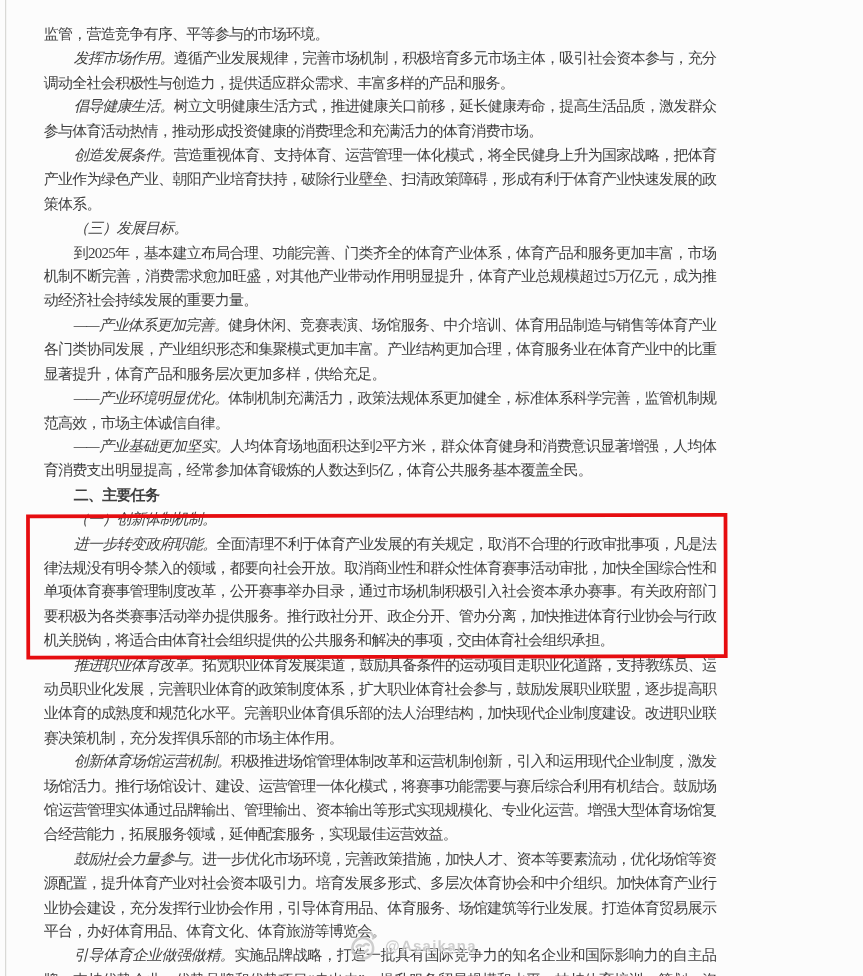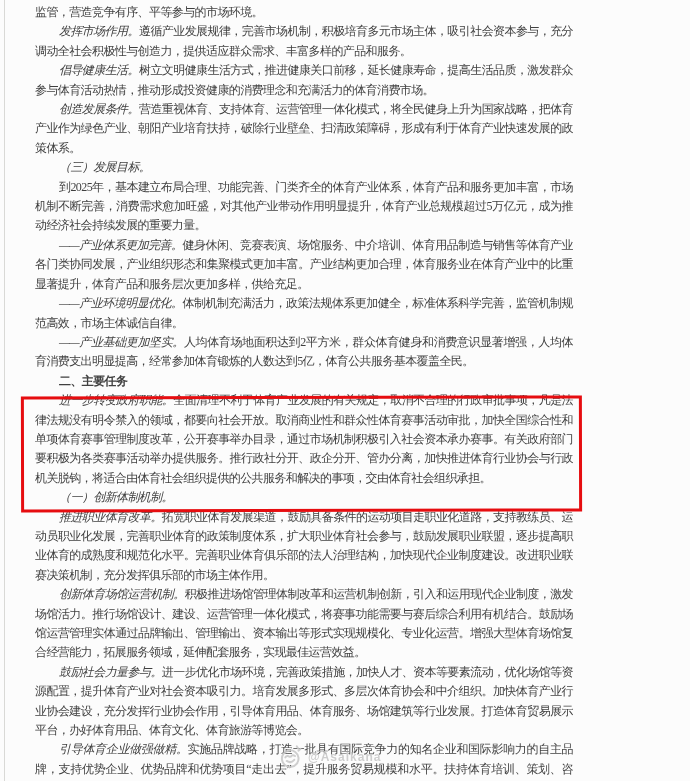--- a/index.html
+++ b/index.html
@@ -8,21 +8,21 @@
     background:#fcfcfc;
     font-family:"Liberation Serif","DejaVu Serif",serif;
     color:#3f3f3f;
     overflow:hidden;
     position:relative;
   }
   .page {
     position:relative;
     width:586px; height:781px;
     box-sizing:border-box;
-    padding:3px 13px 0 35px;
+    padding:18px 13px 0 35px;
     overflow:hidden;
   }
   .edge-line {
     position:absolute; left:4px; top:0; bottom:0; width:1px;
     background:#d9d9d6;
   }
   p.para {
     margin:0;
     font-size:12px;
     line-height:19.4px;
@@ -75,22 +75,22 @@
   <p class="para indent"><span class="lead">——产业体系更加完善。</span><span>健身休闲、竞赛表演、场馆服务、中介培训、体育用品制造与销售等体育产业各门类协同发展，产业组织形态和集聚模式更加丰富。产业结构更加合理，体育服务业在体育产业中的比重显著提升，体育产品和服务层次更加多样，供给充足。</span></p>
 
   <p class="para indent"><span class="lead">——产业环境明显优化。</span><span>体制机制充满活力，政策法规体系更加健全，标准体系科学完善，监管机制规范高效，市场主体诚信自律。</span></p>
 
   <p class="para indent"><span class="lead">——产业基础更加坚实。</span><span>人均体育场地面积达到2平方米，群众体育健身和消费意识显著增强，人均体育消费支出明显提高，经常参加体育锻炼的人数达到5亿，体育公共服务基本覆盖全民。</span></p>
 
   <p class="para indent bold"><span>二、主要任务</span></p>
 
   <div class="hl-wrap">
     <div class="red-box"></div>
+    <p class="para indent"><span class="lead">（一）创新体制机制。</span><span></span></p>
     <p class="para indent"><span class="lead">进一步转变政府职能。</span><span>全面清理不利于体育产业发展的有关规定，取消不合理的行政审批事项，凡是法律法规没有明令禁入的领域，都要向社会开放。取消商业性和群众性体育赛事活动审批，加快全国综合性和单项体育赛事管理制度改革，公开赛事举办目录，通过市场机制积极引入社会资本承办赛事。有关政府部门要积极为各类赛事活动举办提供服务。推行政社分开、政企分开、管办分离，加快推进体育行业协会与行政机关脱钩，将适合由体育社会组织提供的公共服务和解决的事项，交由体育社会组织承担。</span></p>
-    <p class="para indent"><span class="lead">（一）创新体制机制。</span><span></span></p>
   </div>
 
   <p class="para indent"><span class="lead">推进职业体育改革。</span><span>拓宽职业体育发展渠道，鼓励具备条件的运动项目走职业化道路，支持教练员、运动员职业化发展，完善职业体育的政策制度体系，扩大职业体育社会参与，鼓励发展职业联盟，逐步提高职业体育的成熟度和规范化水平。完善职业体育俱乐部的法人治理结构，加快现代企业制度建设。改进职业联赛决策机制，充分发挥俱乐部的市场主体作用。</span></p>
 
   <p class="para indent"><span class="lead">创新体育场馆运营机制。</span><span>积极推进场馆管理体制改革和运营机制创新，引入和运用现代企业制度，激发场馆活力。推行场馆设计、建设、运营管理一体化模式，将赛事功能需要与赛后综合利用有机结合。鼓励场馆运营管理实体通过品牌输出、管理输出、资本输出等形式实现规模化、专业化运营。增强大型体育场馆复合经营能力，拓展服务领域，延伸配套服务，实现最佳运营效益。</span></p>
 
 
   <p class="para indent"><span class="lead">鼓励社会力量参与。</span><span>进一步优化市场环境，完善政策措施，加快人才、资本等要素流动，优化场馆等资源配置，提升体育产业对社会资本吸引力。培育发展多形式、多层次体育协会和中介组织。加快体育产业行业协会建设，充分发挥行业协会作用，引导体育用品、体育服务、场馆建筑等行业发展。打造体育贸易展示平台，办好体育用品、体育文化、体育旅游等博览会。</span></p>
 
   <p class="para indent"><span class="lead">引导体育企业做强做精。</span><span>实施品牌战略，打造一批具有国际竞争力的知名企业和国际影响力的自主品牌，支持优势企业、优势品牌和优势项目“走出去”，提升服务贸易规模和水平。扶持体育培训、策划、咨询、经纪、营销等企业发展。鼓励大型健身俱乐部跨区域连锁经营，鼓励大型体育赛事充分进行市场开发。鼓励大型体育用品制造企业加大研发投入，充分挖掘品牌价值。扶持一批具有市场潜力的中小企业。</span></p>

